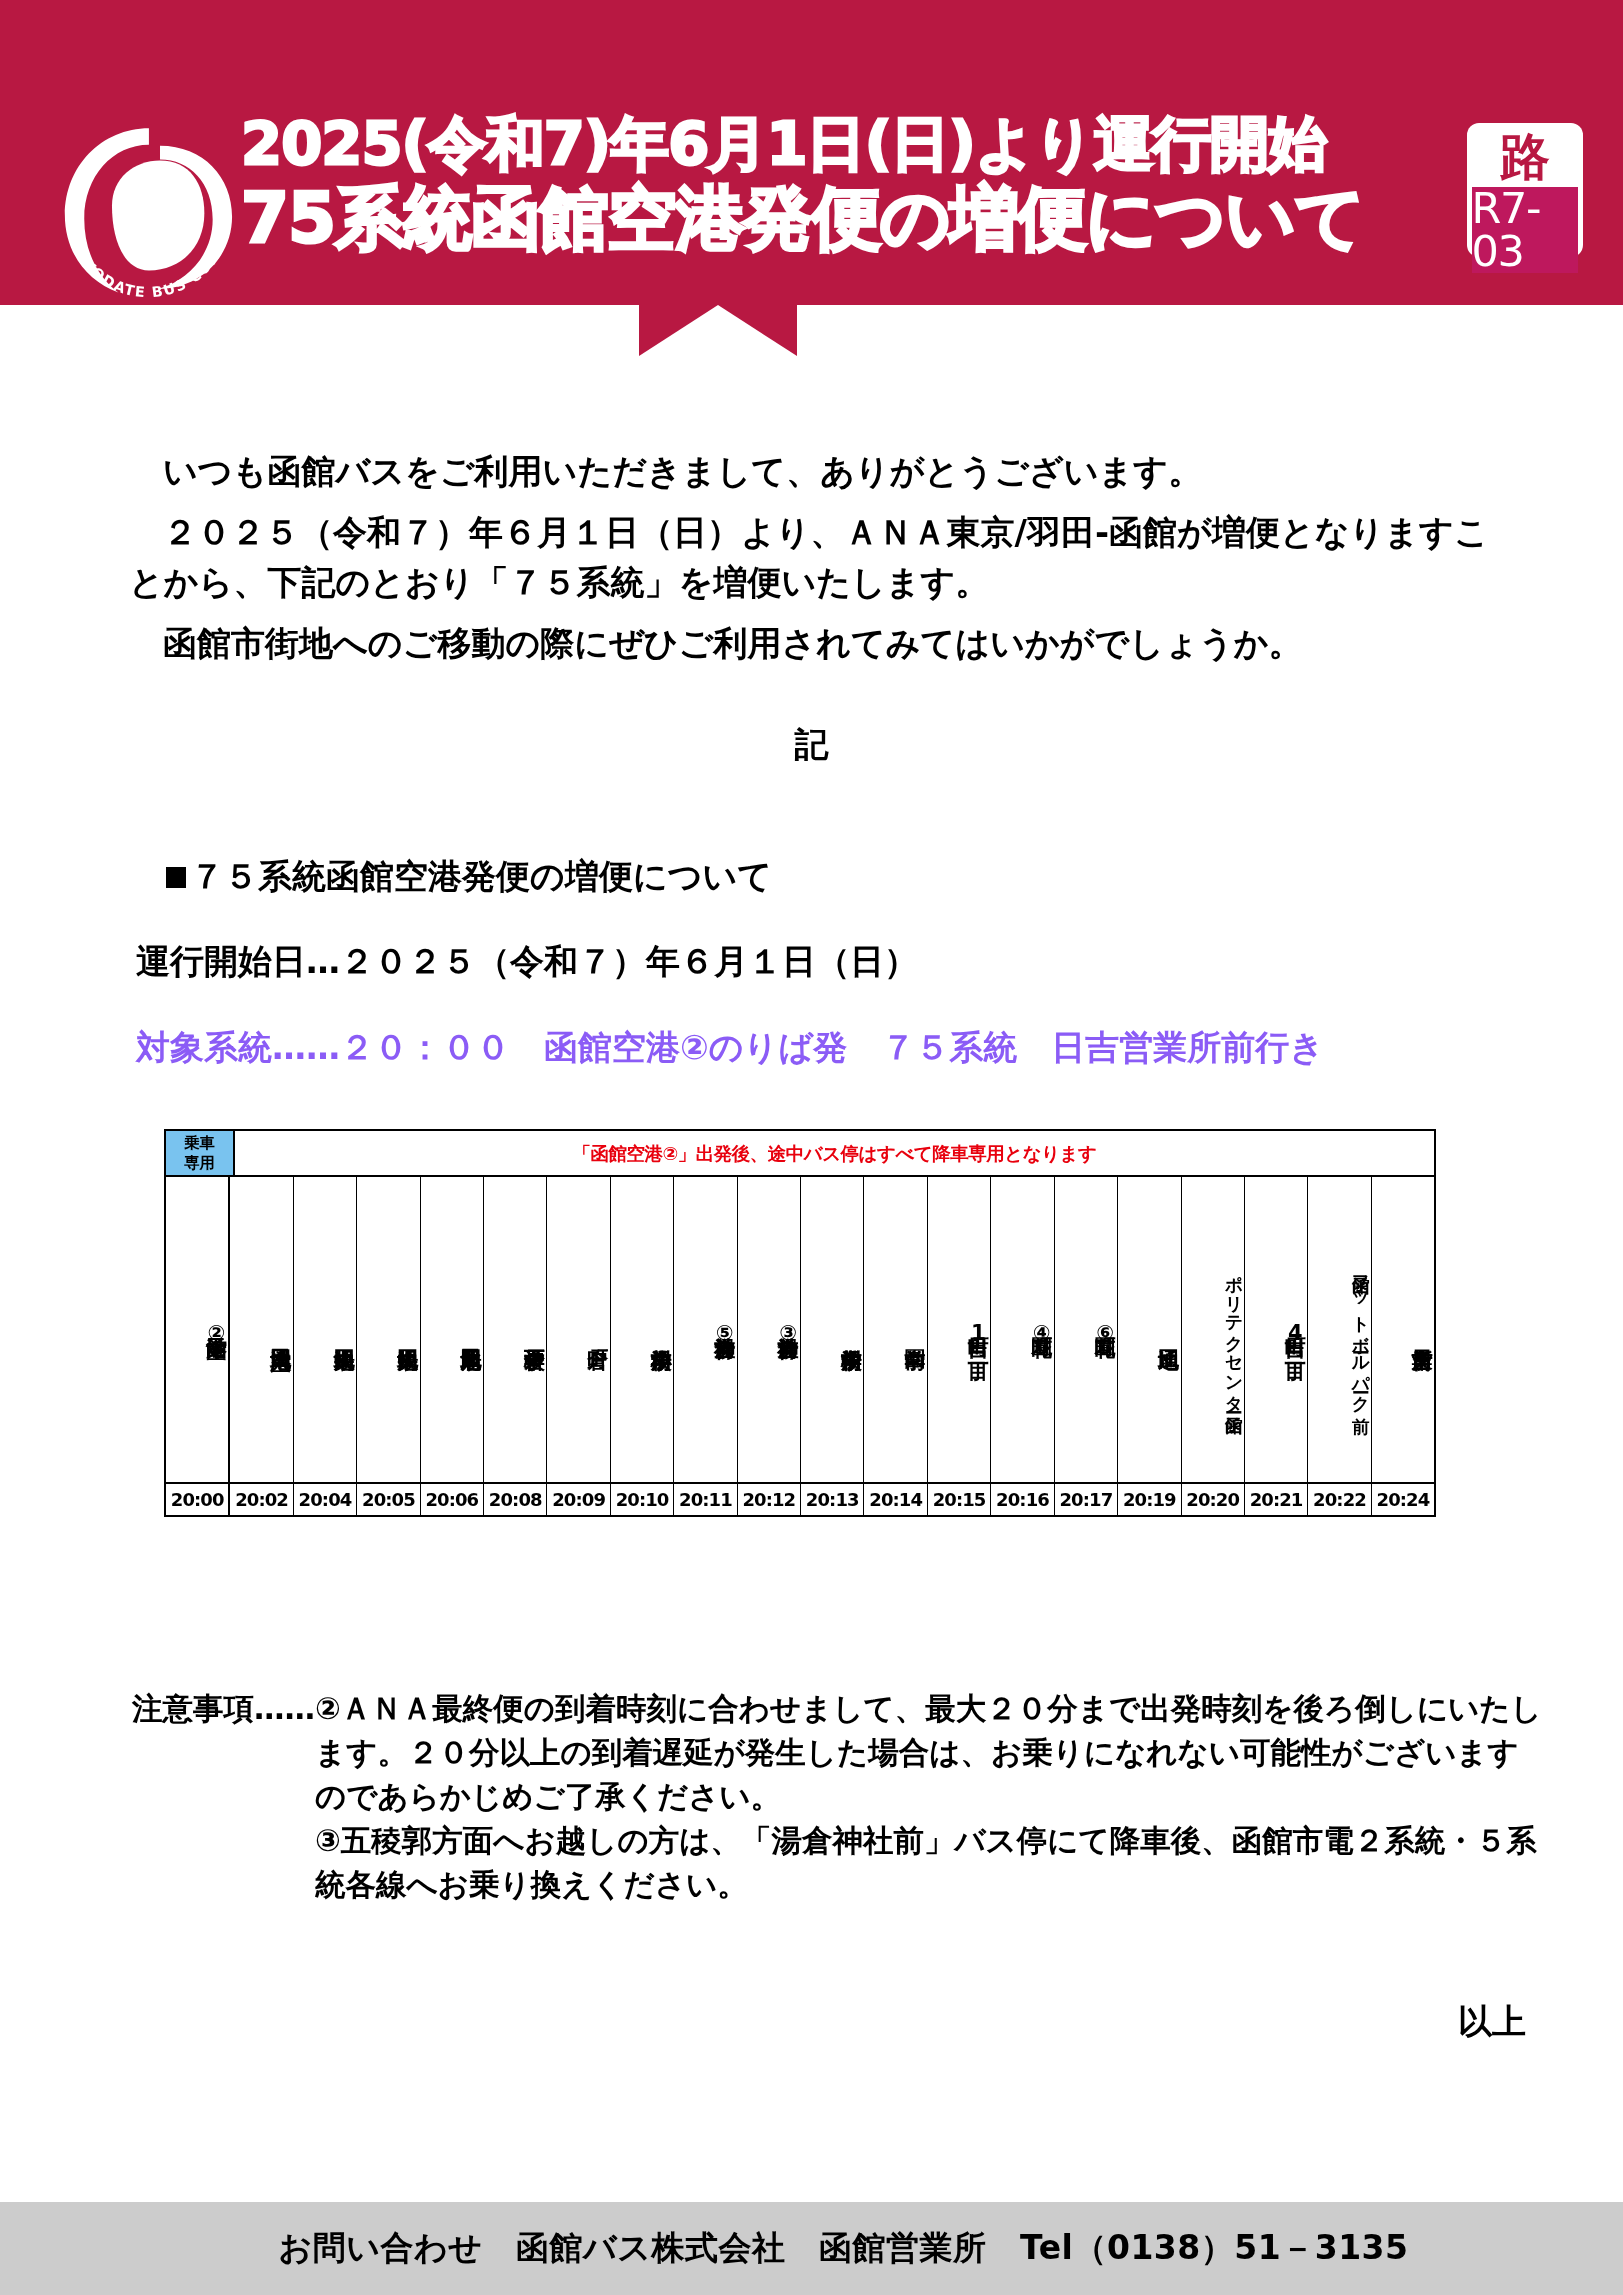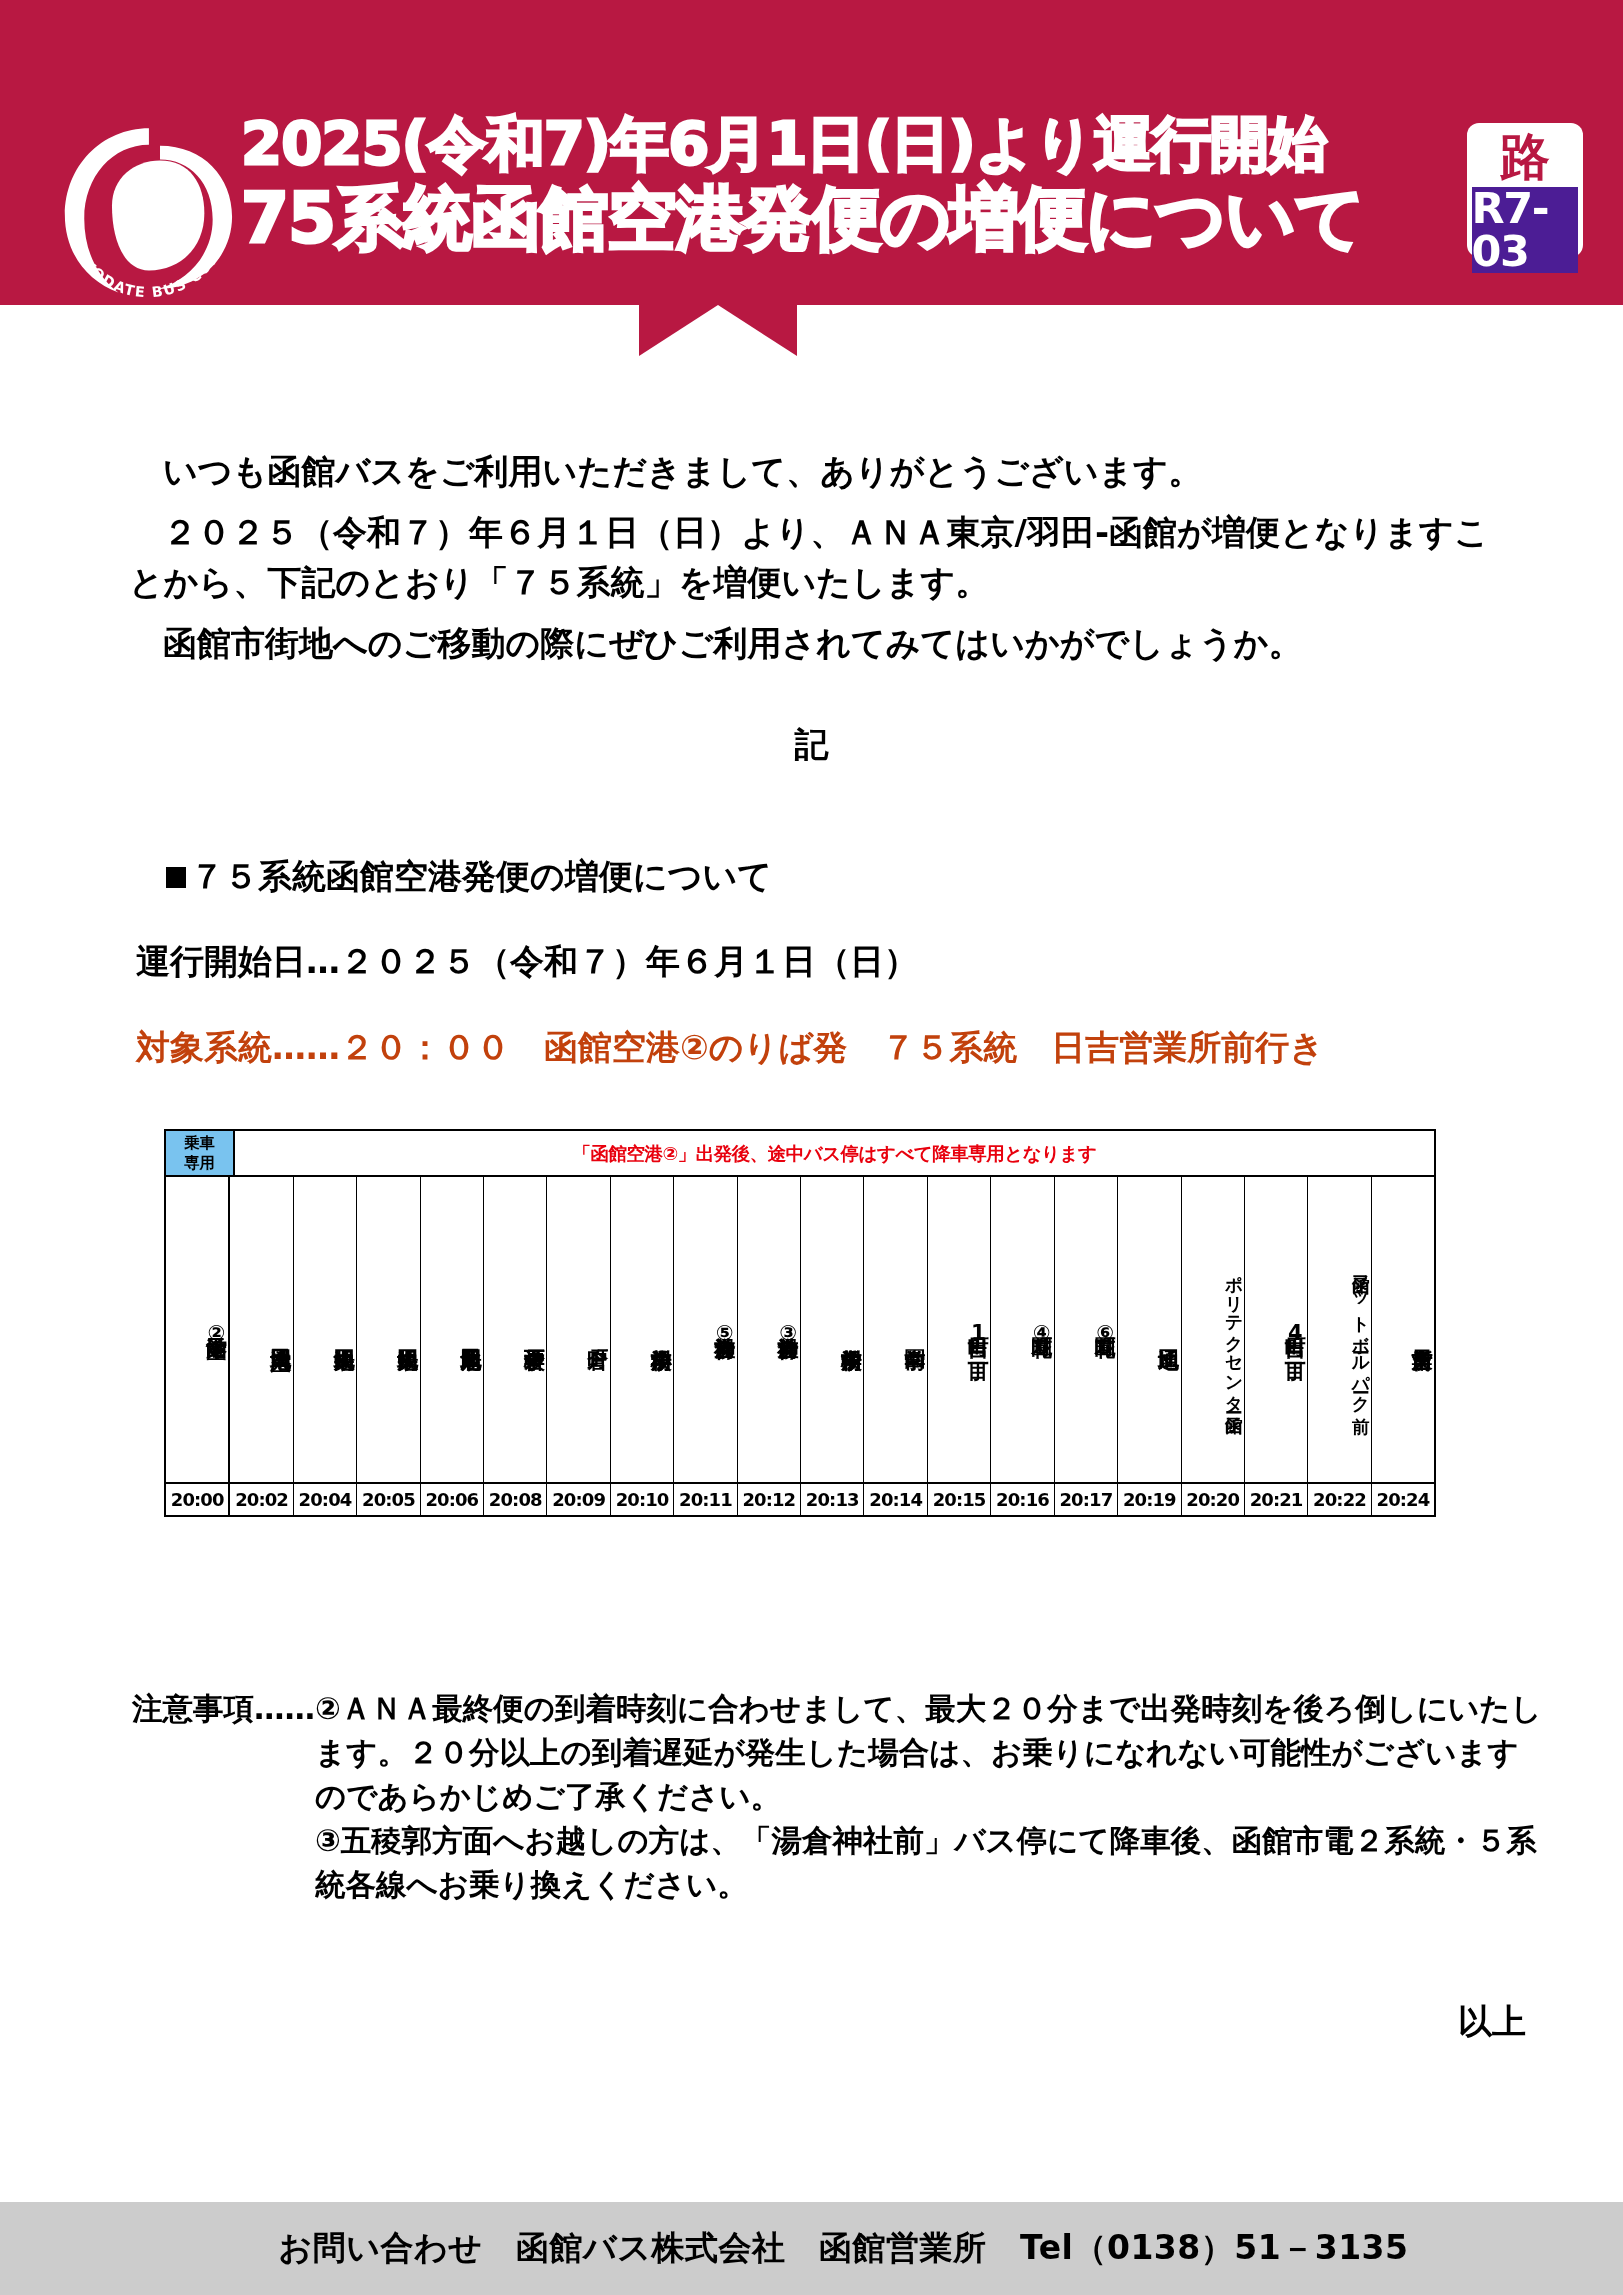--- a/index.html
+++ b/index.html
@@ -52,23 +52,23 @@
     padding:4.6px;
     display:flex; flex-direction:column;
   }
   .badge-top {
     flex:0 0 59px;
     display:flex; align-items:center; justify-content:center;
     color:#b81842; font-size:50px; font-weight:bold; line-height:1;
   }
   .badge-bottom {
     flex:1;
-    background:#4c1d95;
-    display:flex; align-items:center; justify-content:center;
-    color:#ffffff; font-size:43px; font-weight:bold; line-height:1;
+    background:#be185d;
+    display:flex; align-items:center; justify-content:center;
+    color:#ffffff; font-size:43px; font-weight:normal; line-height:1;
     letter-spacing:-1.4px;
   }
 
   
   .body-para {
     position:absolute; left:118px; top:435px; width:1411px;
     font-size:34px; line-height:50px; color:#000;
     font-weight:bold;
     letter-spacing:0px;
   }
@@ -87,21 +87,21 @@
     white-space:nowrap;
     padding-left:48px;
   }
   .sq { display:inline-block; width:20.4px; height:20.4px; background:#000; margin-right:3.7px; vertical-align:0.5px;}
   .sec-line1 {
     position:absolute; left:136px; top:939px;
     font-size:34px; font-weight:bold; color:#000; white-space:nowrap;
   }
   .sec-line2 {
     position:absolute; left:136px; top:1025px;
-    font-size:34px; font-weight:bold; color:#c2410c; white-space:nowrap;
+    font-size:34px; font-weight:bold; color:#8b5cf6; white-space:nowrap;
   }
 
   
   .tt-wrap {
     position:absolute; left:132px; top:1129px;
     width:1272px;
     border:2.3px solid #000;
     box-sizing:border-box;
     background:#fff;
     margin-left:32px;

